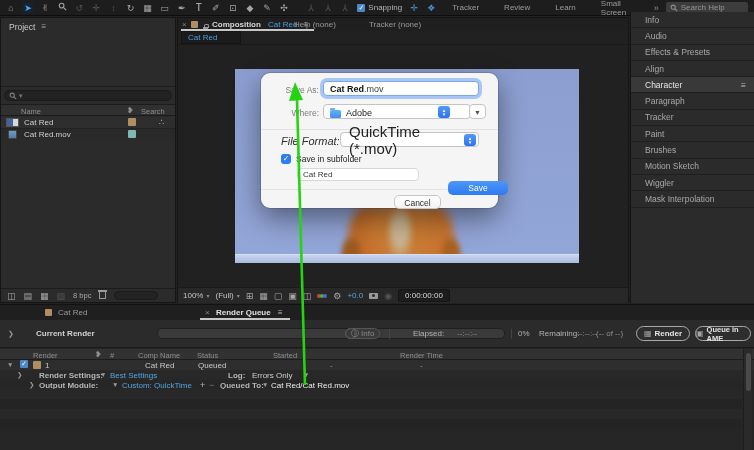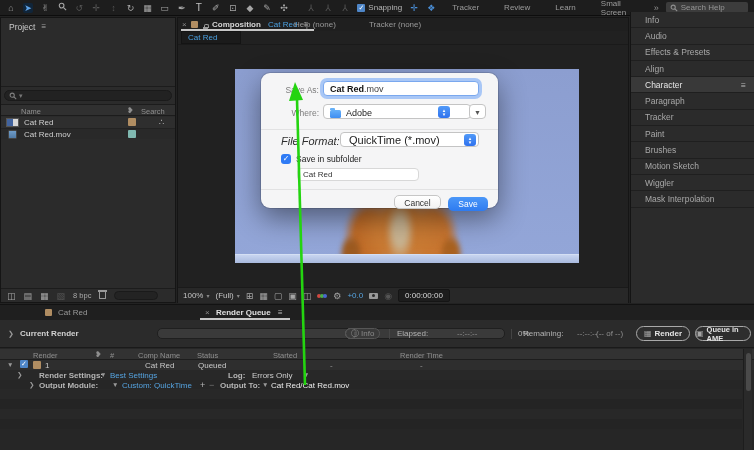--- a/index.html
+++ b/index.html
@@ -59,21 +59,21 @@
   .dcheck { width:10px; height:10px; background:#2f7bf5; border-radius:3px; color:#fff; font-size:8px; line-height:10px; text-align:center; font-weight:bold; }
   .btn-cancel { background:linear-gradient(#fff,#f3f3f3); border:1px solid #c6c6c6; border-radius:5px; color:#333; text-align:center; font-size:8.5px; }
   .btn-save { background:linear-gradient(#4b97f8,#2e7bf0); border-radius:5px; color:#fff; text-align:center; font-size:8.5px; }
   .ddivider { background:#e2e2e3; height:1px; }
 
   
   .side-item { height:16.3px; border-bottom:1px solid #1f1f1f; display:flex; align-items:center; padding-left:14px; color:#a9a9a9; font-size:8.5px; background:#2b2b2b; }
   .side-item.active { background:#393939; color:#e6e6e6; }
 
   
-  .rq-label { color:#b3b3b3; }
+  .rq-label { color:#b3b3b3;margin-left:16px; }
   .pill-btn { border:1.5px solid #a9a9a9; border-radius:9px; height:15px; display:flex; align-items:center; justify-content:center; gap:3px; color:#e3e3e3; font-weight:bold; font-size:8px; background:#2e2e2e; }
   .progress { background:#3a3a3a; border:1px solid #1f1f1f; border-radius:5px; }
   .hdrcell { color:#8f8f8f; font-size:7.5px; }
   .linkblue { color:#55a3e0; }
   .infopill { border:1px solid #565656; border-radius:8px; color:#8a8a8a; display:flex; align-items:center; gap:2px; padding:0 5px; height:11px; }
   .stripes { background:repeating-linear-gradient(#282828 0 10px, #242424 10px 20px); }
 </style>
 </head>
 <body>
 
@@ -224,36 +224,36 @@
         <span style="flex:1; color:#222; font-size:9px;">Adobe</span>
         <span class="stepper">
             <span>▴</span>
             <span>▾</span>
           </span>
       </div>
       <div class="dfield r" style="left:208px; top:31px; width:17px; height:15px; text-align:center; color:#555; font-size:7px; line-height:15px;">▼</div>
       <div class="ddivider r" style="left:0; top:56px; width:237px;"></div>
       <span class="r" style="left:20px; top:62px; color:#2e2e2e; font-size:11px;font-style:italic;">File Format:</span>
       <div class="dfield r" style="left:79px; top:59px; width:139px; height:15px; display:flex; align-items:center; gap:5px; padding:0 2px 0 8px;">
-        <span style="flex:1; color:#222; font-size:11px;">QuickTime (*.mov)</span>
+        <span style="flex:1; color:#222; font-size:15px;">QuickTime (*.mov)</span>
         <span class="stepper">
             <span>▴</span>
             <span>▾</span>
           </span>
       </div>
       <div class="r row-flex" style="left:20px; top:81px; gap:5px;">
         <span class="dcheck">✓</span>
         <span style="color:#222; font-size:8.5px;">Save in subfolder</span>
       </div>
       <div class="dfield r" style="left:36px; top:95px; width:122px; height:13px; border-color:#d8d8d8; display:flex; align-items:center; padding-left:5px;">
         <span style="color:#333; font-size:8px;">Cat Red</span>
       </div>
       <div class="ddivider r" style="left:0; top:116px; width:237px;"></div>
       <div class="btn-cancel r" style="left:133px; top:122px; width:47px; height:14px; line-height:14px;">Cancel</div>
-      <div class="btn-save r" style="left:187px; top:124px; width:40px; height:14px; line-height:14px;">Save</div>
+      <div class="btn-save r" style="left:187px; top:108px; width:60px; height:14px; line-height:14px;">Save</div>
     </div>
 
     <div class="r row-flex" style="left:0; top:269px; width:450px; height:16px; background:#282828; border-top:1px solid #1a1a1a; gap:6px; padding-left:5px;">
       <span class="row-flex" style="gap:3px; color:#c4c4c4;">
           <span>100%</span>
           <span style="font-size:6px;color:#888">▾</span>
         </span>
       <span class="row-flex" style="gap:3px; color:#c4c4c4;">
           <span>(Full)</span>
           <span style="font-size:6px;color:#888">▾</span>
@@ -387,21 +387,21 @@
       <span class="r" style="left:303px; top:1px; color:#999; font-size:6.5px;">▼</span>
     </div>
 
     <div class="r" style="left:12px; top:74.5px; width:662px; height:9.5px; background:#262626;">
       <span class="r" style="left:17px; top:1px; color:#999; font-size:6.5px;">❯</span>
       <span class="r" style="left:27px; top:1px; color:#b5b5b5; font-weight:bold;">Output Module:</span>
       <span class="r" style="left:100px; top:1px; color:#999; font-size:6.5px;">▼</span>
       <span class="r linkblue" style="left:110px; top:1px;">Custom: QuickTime</span>
       <span class="r" style="left:188px; top:0px; color:#b5b5b5; font-size:9px;">+</span>
       <span class="r" style="left:197px; top:0px; color:#777; font-size:9px;">−</span>
-      <span class="r" style="left:208px; top:1px; color:#b5b5b5; font-weight:bold;">Output To:</span>
+      <span class="r" style="left:208px; top:1px; color:#b5b5b5; font-weight:bold;">Queued To:</span>
       <span class="r" style="left:250px; top:1px; color:#999; font-size:6.5px;">▼</span>
       <span class="r" style="left:259px; top:1px; color:#ececec;">Cat Red/Cat Red.mov</span>
     </div>
 
     <div class="stripes r" style="left:0; top:84px; width:742px; height:40px;"></div>
 
     <div class="r" style="left:743px; top:44px; width:9px; height:102px; background:#2a2a2a; border-left:1px solid #1d1d1d;">
       <div class="r" style="left:1.5px; top:4px; width:5px; height:38px; background:#4a4a4a; border-radius:3px;"></div>
     </div>
   </div>

